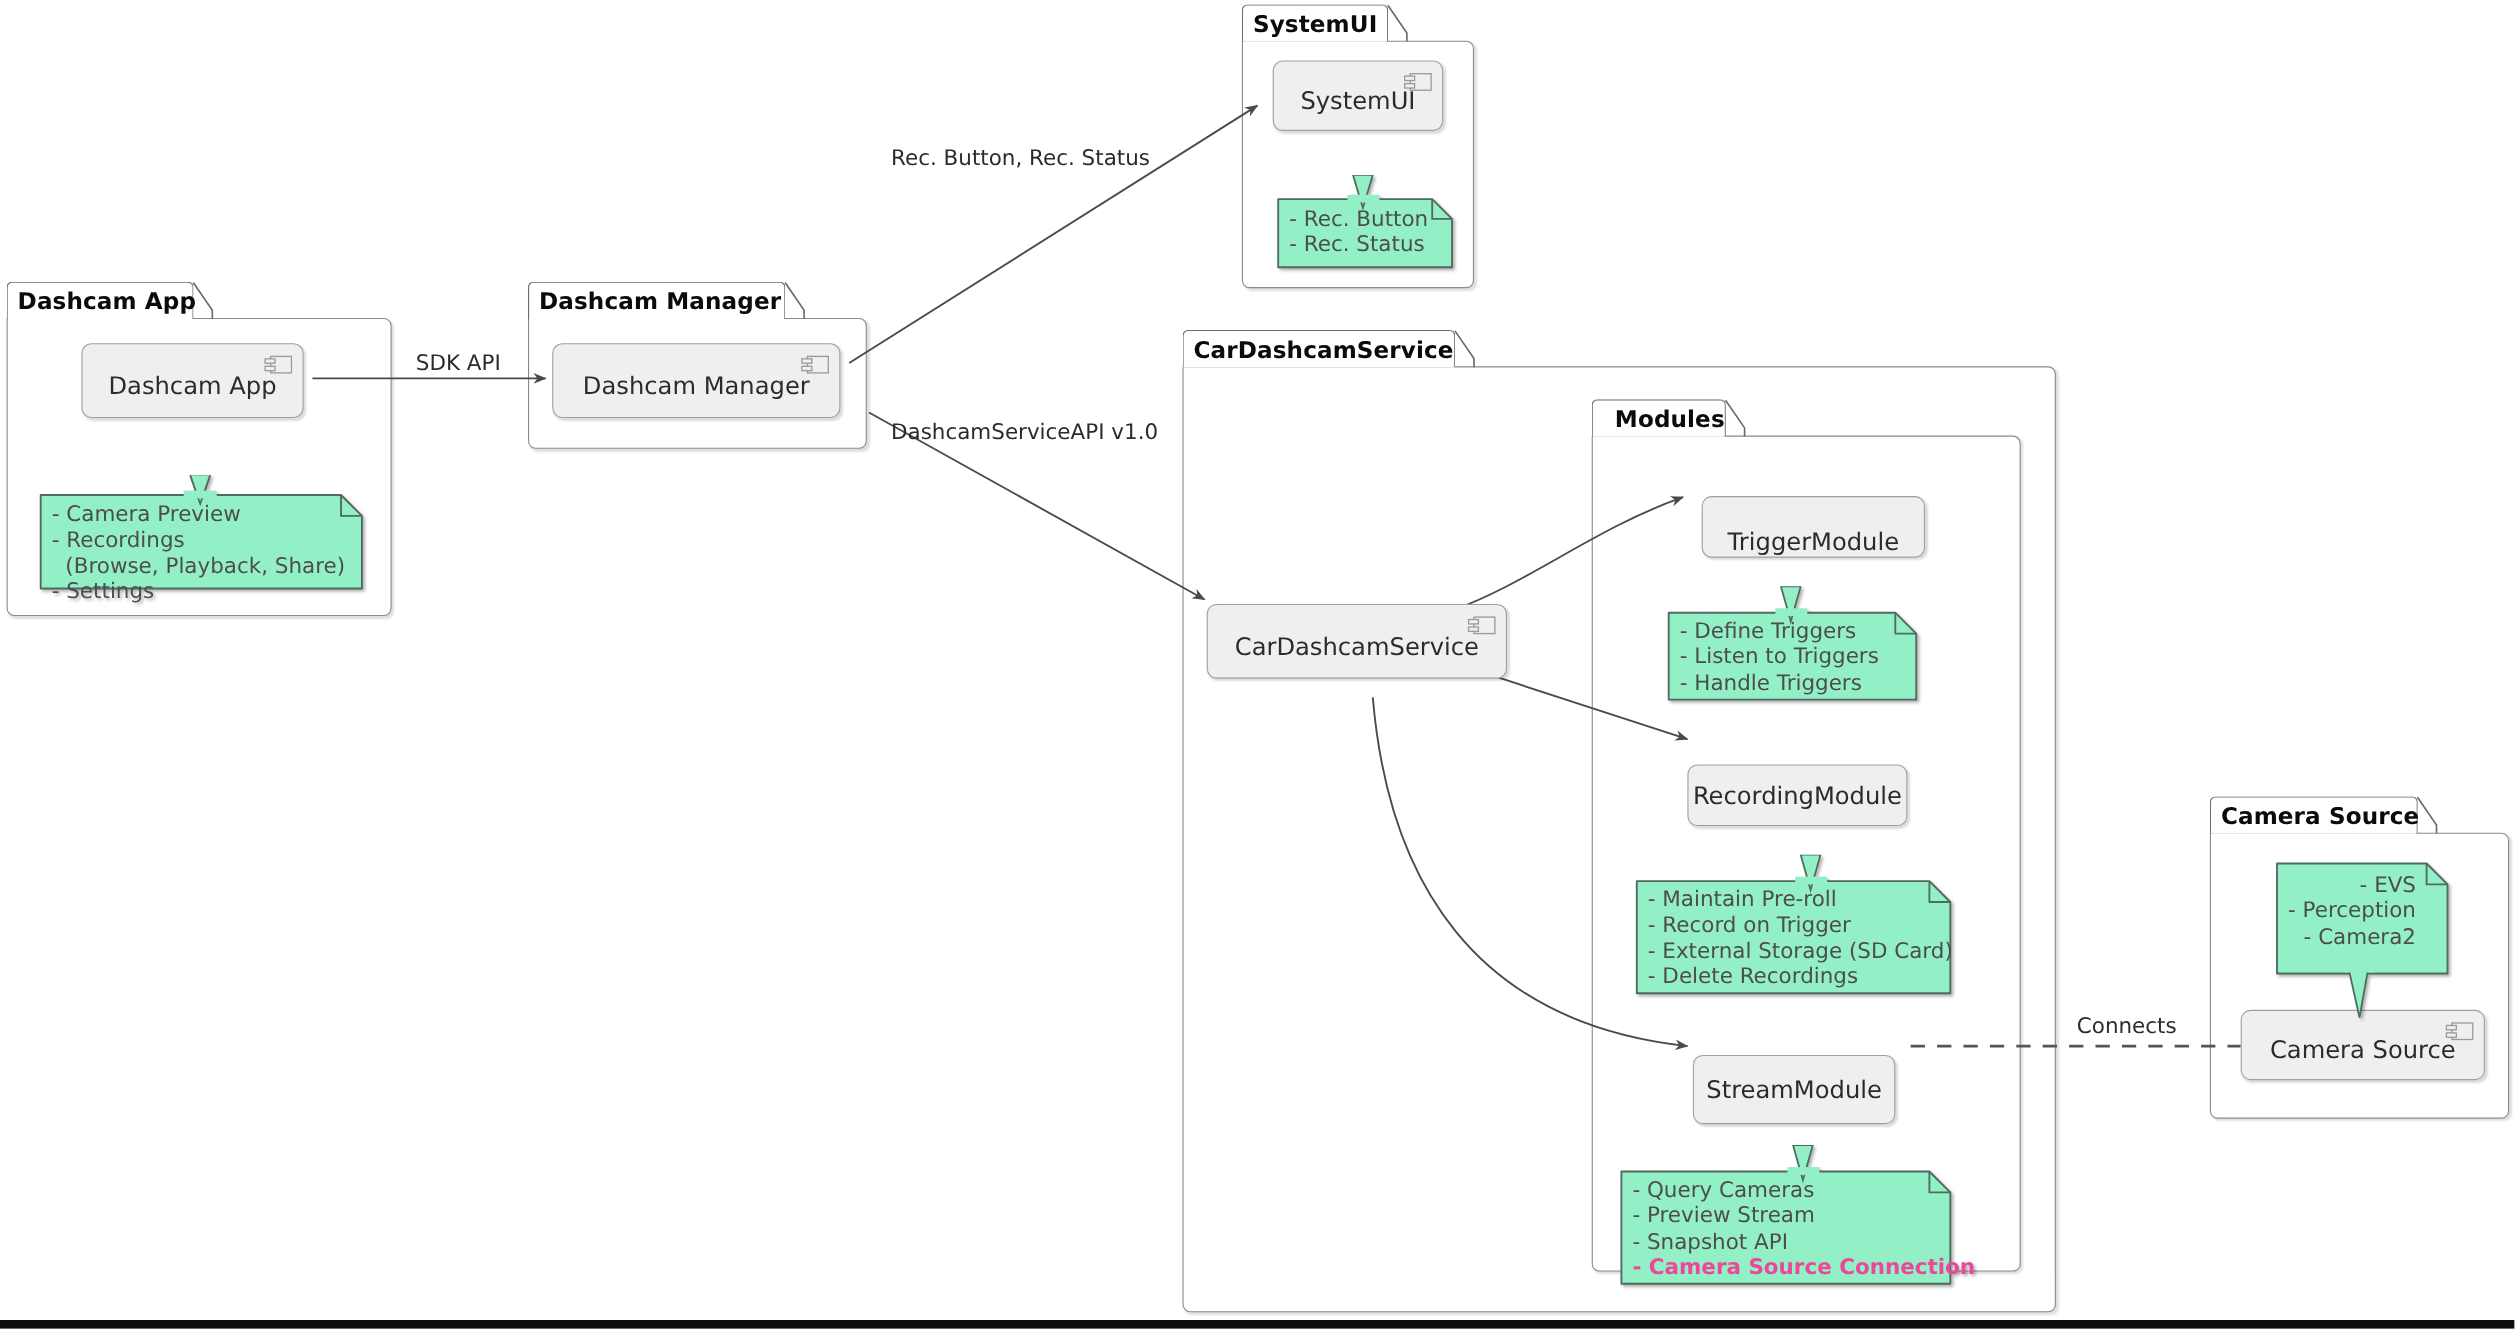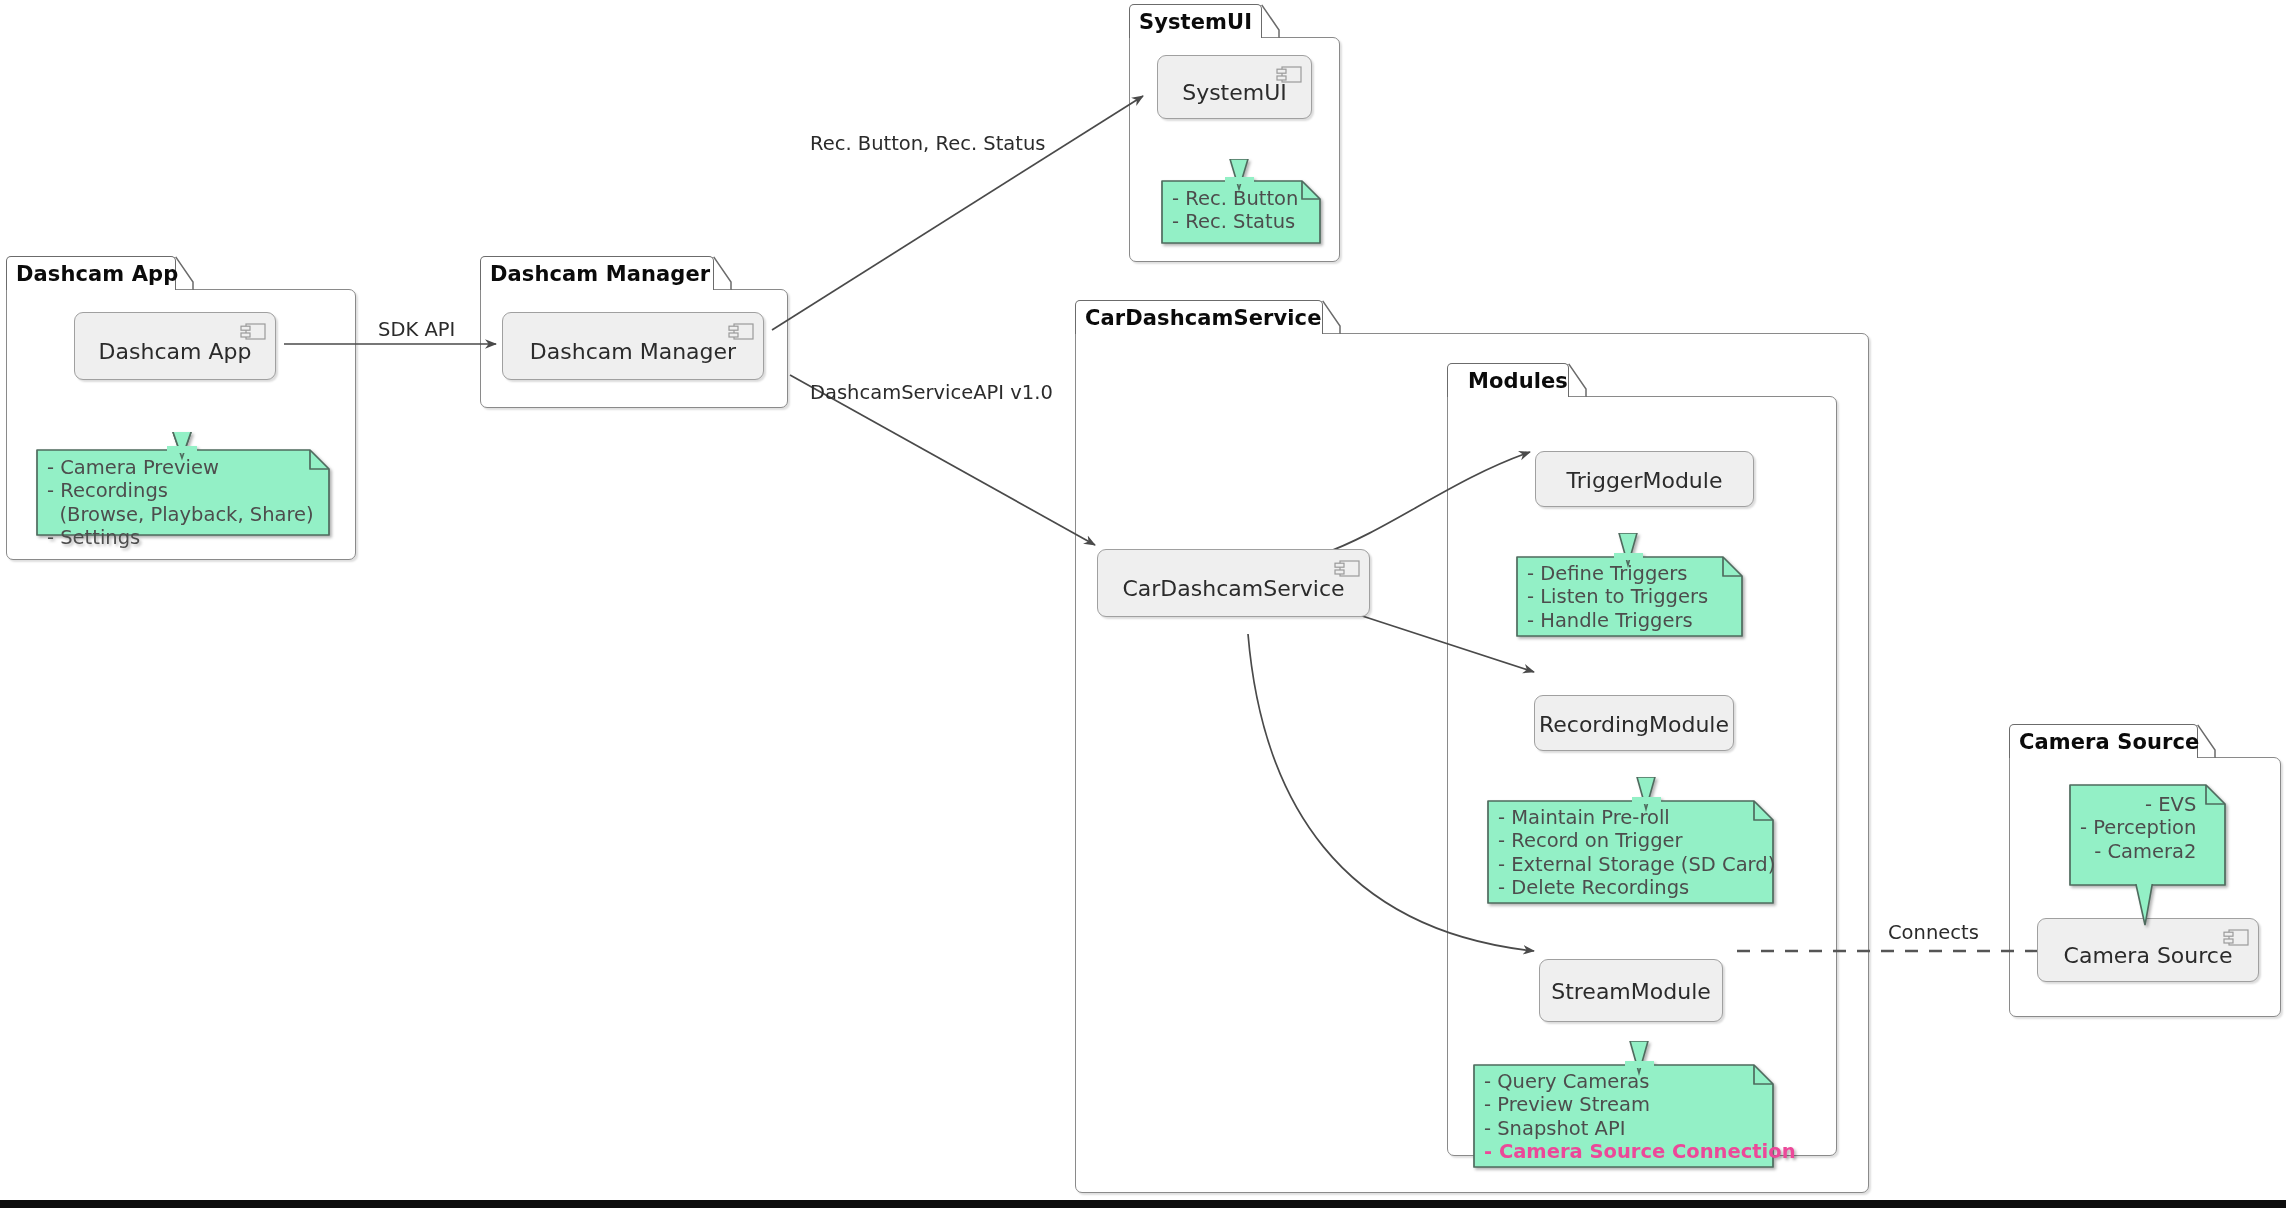--- a/index.html
+++ b/index.html
@@ -231,21 +231,21 @@
       <div class="pkg-tab" style="width:122px;padding-left:20px;">
         <span class="pkg-tab-label">Modules</span>
       </div>
       <div class="pkg-tab-slant" style="left:121px;">
         <svg width="22" height="35" viewBox="0 0 22 35">
           <path d="M0.7,0.8 L18,26 L18,34" fill="#fff" stroke="#6b6b6b" stroke-width="1.5"></path>
         </svg>
       </div>
       <div class="pkg-body" style="top:33px; width:390px; height:760px;"></div>
 
-      <div class="comp" style="left:88px; top:88px; width:219px; height:56px;">
+      <div class="comp" style="left:100px; top:88px; width:203px; height:56px;align-items:flex-end;">
         <span class="comp-label" style="padding-top:2px;">TriggerModule</span>
       </div>
       <div class="note" style="left:67px; top:170px; width:232px; height:110px;">
         <svg width="232" height="110" viewBox="0 0 232 110">
           <path d="M3,24 L209,24 L228,43 L228,103 L3,103 Z" fill="#93f0c6" stroke="#4f6b5e" stroke-width="1.7" stroke-linejoin="round"></path>
           <path d="M209,24 L209,43 L228,43" fill="none" stroke="#4f6b5e" stroke-width="1.7" stroke-linejoin="round"></path>
           <path d="M105,0 L114,32 L123,0 Z" fill="#93f0c6" stroke="#4f6b5e" stroke-width="1.6"></path>
           <rect x="100" y="20" width="29" height="7" fill="#93f0c6" stroke="none"></rect>
         </svg>
         <div class="note-text" style="top:29px;"><span>- Define Triggers</span>

